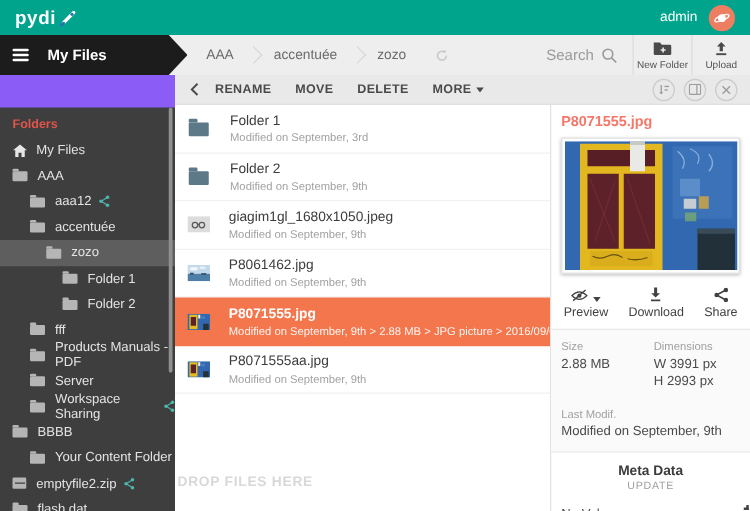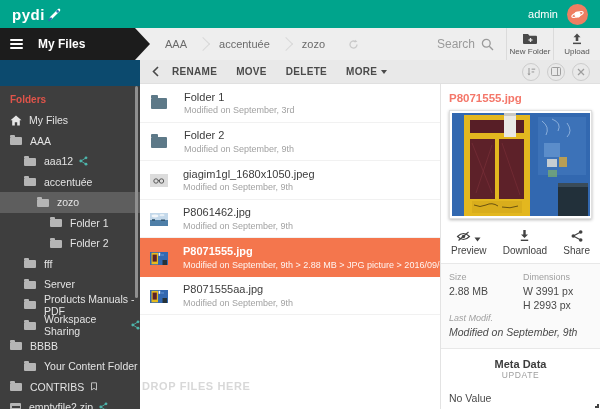--- a/index.html
+++ b/index.html
@@ -1,16 +1,16 @@
 <!DOCTYPE html>
 <html><head>
 <meta charset="utf-8">
 <style>
   html,body{margin:0;padding:0;background:#fff;}
-  .app{position:relative;width:600px;height:409px;overflow:hidden;background:#0c4a6e;
+  .app{position:relative;width:600px;height:409px;overflow:hidden;background:#8b5cf6;
        font-family:"Liberation Sans",sans-serif;}
 
   
   .topbar{position:absolute;top:0;left:0;right:0;height:28px;background:#00A48C;
           display:flex;align-items:center;padding:0 12px;box-sizing:border-box;z-index:6;}
   .logo{display:flex;align-items:center;color:#fff;font-weight:bold;font-size:15px;
         letter-spacing:.5px;}
   .logo svg{margin-left:2px;}
   .topbar-right{margin-left:auto;display:flex;align-items:center;gap:9px;}
   .admin-name{color:#fff;font-size:11px;}
@@ -98,21 +98,21 @@
   .d-actions{display:flex;justify-content:space-between;padding:9px 10px 7px;}
   .d-act{display:flex;flex-direction:column;align-items:center;gap:3px;font-size:10px;
          color:#424242;cursor:pointer;}
   .d-act-icon{height:14px;display:flex;align-items:flex-end;}
   .d-sep{height:1px;background:#E8E8E8;}
   .d-info{background:#FAFAFA;padding:8px 8px 8px;}
   .d-grid{display:flex;}
   .d-col1{width:74px;}
   .d-label{font-size:9px;color:#A0A0A0;}
   .d-val{font-size:10.5px;color:#4A4A4A;margin-top:3px;line-height:1.3;}
-  .d-last{margin-top:1px;font-style:italic;}
+  .d-last{margin-top:14px;}
   .meta-head{display:flex;align-items:center;padding:9px 8px 2px;flex-direction:column;}
   .meta-title{font-size:11px;font-weight:bold;color:#3C3C3C;}
   .update{font-size:8.5px;color:#9E9E9E;letter-spacing:.6px;cursor:pointer;}
   .tags{padding:7px 8px 10px;}
   .corner-grip{position:absolute;right:1px;bottom:1px;width:4px;height:4px;
                border-right:2px solid #444;border-bottom:2px solid #444;box-sizing:border-box;}
 </style>
 </head>
 <body>
 
@@ -231,25 +231,25 @@
     <div class="side-item lv3">
       <span class="ficon"></span>
       <span>Folder 2</span>
     </div>
     <div class="side-item lv1">
       <span class="ficon"></span>
       <span>fff</span>
     </div>
     <div class="side-item lv1">
       <span class="ficon"></span>
+      <span>Products Manuals - PDF</span>
+    </div>
+    <div class="side-item lv1">
+      <span class="ficon"></span>
       <span>Server</span>
-    </div>
-    <div class="side-item lv1">
-      <span class="ficon"></span>
-      <span>Products Manuals - PDF</span>
     </div>
     <div class="side-item lv1">
       <span class="ficon"></span>
       <span>Workspace Sharing</span>
       <span class="badge">
         <svg width="9" height="10" viewBox="0 0 9 10">
             <circle cx="7" cy="1.8" r="1.4" fill="#4DB6AC"></circle>
             <circle cx="1.8" cy="5" r="1.4" fill="#4DB6AC"></circle>
             <circle cx="7" cy="8.2" r="1.4" fill="#4DB6AC"></circle>
             <line x1="2" y1="5" x2="7" y2="1.8" stroke="#4DB6AC" stroke-width="0.9"></line>
@@ -257,29 +257,20 @@
           </svg>
       </span>
     </div>
     <div class="side-item lv0">
       <span class="ficon"></span>
       <span>BBBB</span>
     </div>
     <div class="side-item lv1">
       <span class="ficon"></span>
       <span>Your Content Folder</span>
-    </div>
-    <div class="side-item lv0">
-      <span class="ficon"></span>
-      <span>CONTRIBS</span>
-      <span class="badge">
-        <svg width="8" height="9" viewBox="0 0 8 9">
-            <path d="M1.5 0.8 H6.5 V8 L4 6.3 L1.5 8 Z" fill="none" stroke="#BDBDBD" stroke-width="1"></path>
-          </svg>
-      </span>
     </div>
     <div class="side-item lv0">
       <span class="zicon"></span>
       <span>emptyfile2.zip</span>
       <span class="badge">
         <svg width="9" height="10" viewBox="0 0 9 10">
             <circle cx="7" cy="1.8" r="1.4" fill="#4DB6AC"></circle>
             <circle cx="1.8" cy="5" r="1.4" fill="#4DB6AC"></circle>
             <circle cx="7" cy="8.2" r="1.4" fill="#4DB6AC"></circle>
             <line x1="2" y1="5" x2="7" y2="1.8" stroke="#4DB6AC" stroke-width="0.9"></line>

